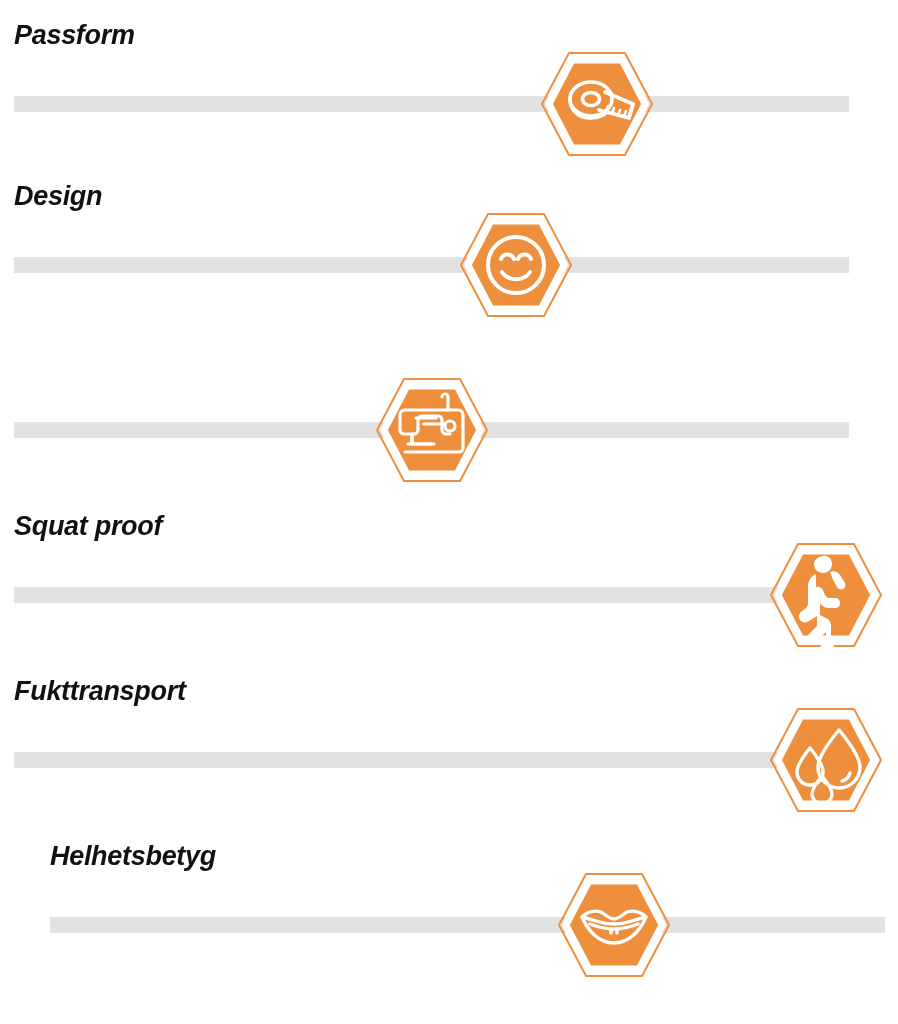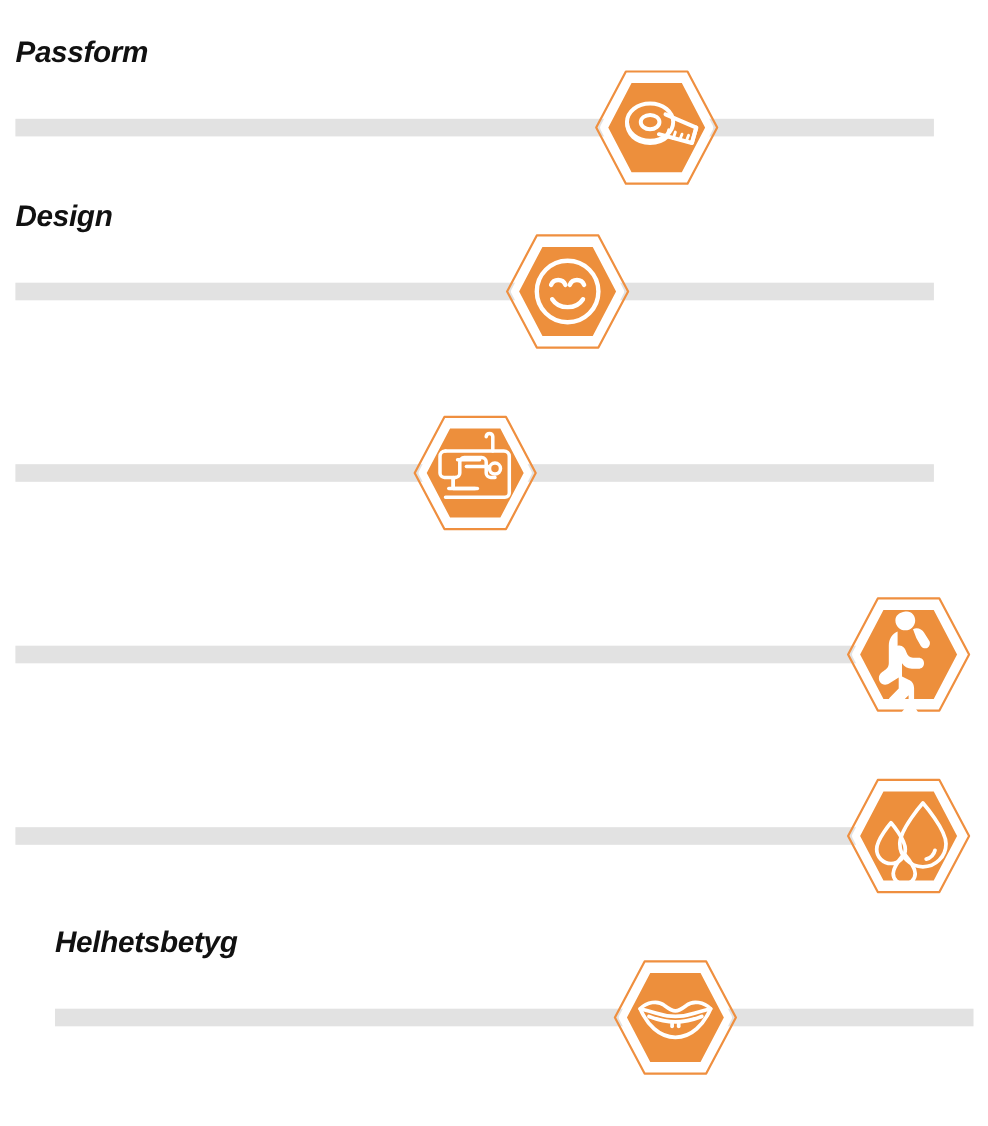--- a/index.html
+++ b/index.html
@@ -65,21 +65,21 @@
   
   .r-label   { top: 18px; }
   .r-track   { top: 92px; }
   .r-marker  { top: 44px; }
 </style>
 </head>
 <body>
 
 <div id="rating-chart">
 
-  <div class="rating-row" style="top:16px;">
+  <div class="rating-row" style="top:4px;">
     <div class="row-label r-label">Passform</div>
     <div class="track r-track"></div>
     <div class="marker r-marker" style="left:597px;">
       <svg viewBox="0 0 120 112" xmlns="http://www.w3.org/2000/svg">
         <polygon points="32,5 88,5 115,56 88,107 32,107 5,56" fill="none" stroke="#ef8f3f" stroke-width="2" stroke-linejoin="round"></polygon>
         <polygon points="35,12 85,12 108,56 85,100 35,100 12,56" fill="#ed8f3c" stroke="#ffffff" stroke-width="7" stroke-linejoin="round"></polygon>
         <g fill="none" stroke="#ffffff" stroke-width="3.6" stroke-linecap="round" stroke-linejoin="round">
           <ellipse cx="54" cy="51" rx="21" ry="17"></ellipse>
           <ellipse cx="54" cy="51" rx="8.5" ry="6.5"></ellipse>
           <path d="M33,51 C33,62 41,70 54,70 C60,70 66,68 70,64"></path>
@@ -129,35 +129,37 @@
           <line x1="36" y1="70" x2="62" y2="70"></line>
           <circle cx="78" cy="52" r="5"></circle>
           <path d="M70,23 a3,3 0 0 1 6,0 L76,36"></path>
           <line x1="40" y1="62" x2="40" y2="68"></line>
         </g>
       </svg>
     </div>
   </div>
 
   <div class="rating-row" style="top:495px;">
+    <div class="row-label r-label">Squat proof</div>
     <div class="track r-track"></div>
     <div class="marker r-marker" style="left:826px;">
       <svg viewBox="0 0 120 112" xmlns="http://www.w3.org/2000/svg">
         <polygon points="32,5 88,5 115,56 88,107 32,107 5,56" fill="none" stroke="#ef8f3f" stroke-width="2" stroke-linejoin="round"></polygon>
         <polygon points="35,12 85,12 108,56 85,100 35,100 12,56" fill="#ed8f3c" stroke="#ffffff" stroke-width="7" stroke-linejoin="round"></polygon>
         <g fill="#ffffff">
           <path d="M57,17 c5,-1 9,3 9,8 c0,5 -4,9 -9,9 c-5,0 -9,-4 -9,-9 c0,-4 3,-7 9,-8 z"></path>
           <path d="M50,35 c-5,2 -8,7 -8,13 l0,16 c0,4 -3,6 -6,8 c-3,2 -4,6 -2,9 c2,3 6,3 9,1 l8,-5 l0,10 l-8,8 c-3,3 -2,8 2,9 c2,1 4,0 6,-2 l9,-9 l0,8 l-6,7 c-2,3 -1,6 2,7 l10,0 c3,0 4,-3 3,-6 l-4,-6 l0,-16 c0,-4 -2,-7 -5,-8 l-6,-3 l0,-12 c2,3 5,5 9,5 l6,0 c3,0 5,-2 5,-5 c0,-3 -2,-5 -5,-5 l-5,0 c-3,0 -5,-2 -6,-5 c-1,-4 -4,-7 -8,-6 z"></path>
           <path d="M64,33 c4,-2 8,0 10,3 l5,8 c1,2 0,5 -2,6 c-2,1 -5,0 -6,-2 l-4,-7 z"></path>
         </g>
       </svg>
     </div>
   </div>
 
   <div class="rating-row" style="top:660px;">
+    <div class="row-label r-label">Fukttransport</div>
     <div class="track r-track"></div>
     <div class="marker r-marker" style="left:826px;">
       <svg viewBox="0 0 120 112" xmlns="http://www.w3.org/2000/svg">
         <polygon points="32,5 88,5 115,56 88,107 32,107 5,56" fill="none" stroke="#ef8f3f" stroke-width="2" stroke-linejoin="round"></polygon>
         <polygon points="35,12 85,12 108,56 85,100 35,100 12,56" fill="#ed8f3c" stroke="#ffffff" stroke-width="7" stroke-linejoin="round"></polygon>
         <g fill="none" stroke="#ffffff" stroke-width="3.4" stroke-linecap="round" stroke-linejoin="round">
           <path d="M73,26 C73,26 94,50 94,63 a21,21 0 0 1 -42,0 C52,50 73,26 73,26 Z"></path>
           <path d="M84,69 a11,11 0 0 1 -8,8"></path>
           <path d="M44,44 C44,44 57,59 57,68 a13,13 0 0 1 -26,0 C31,59 44,44 44,44 Z"></path>
           <path d="M56,72 C56,72 66,84 66,90 a10,10 0 0 1 -20,0 C46,84 56,72 56,72 Z"></path>

